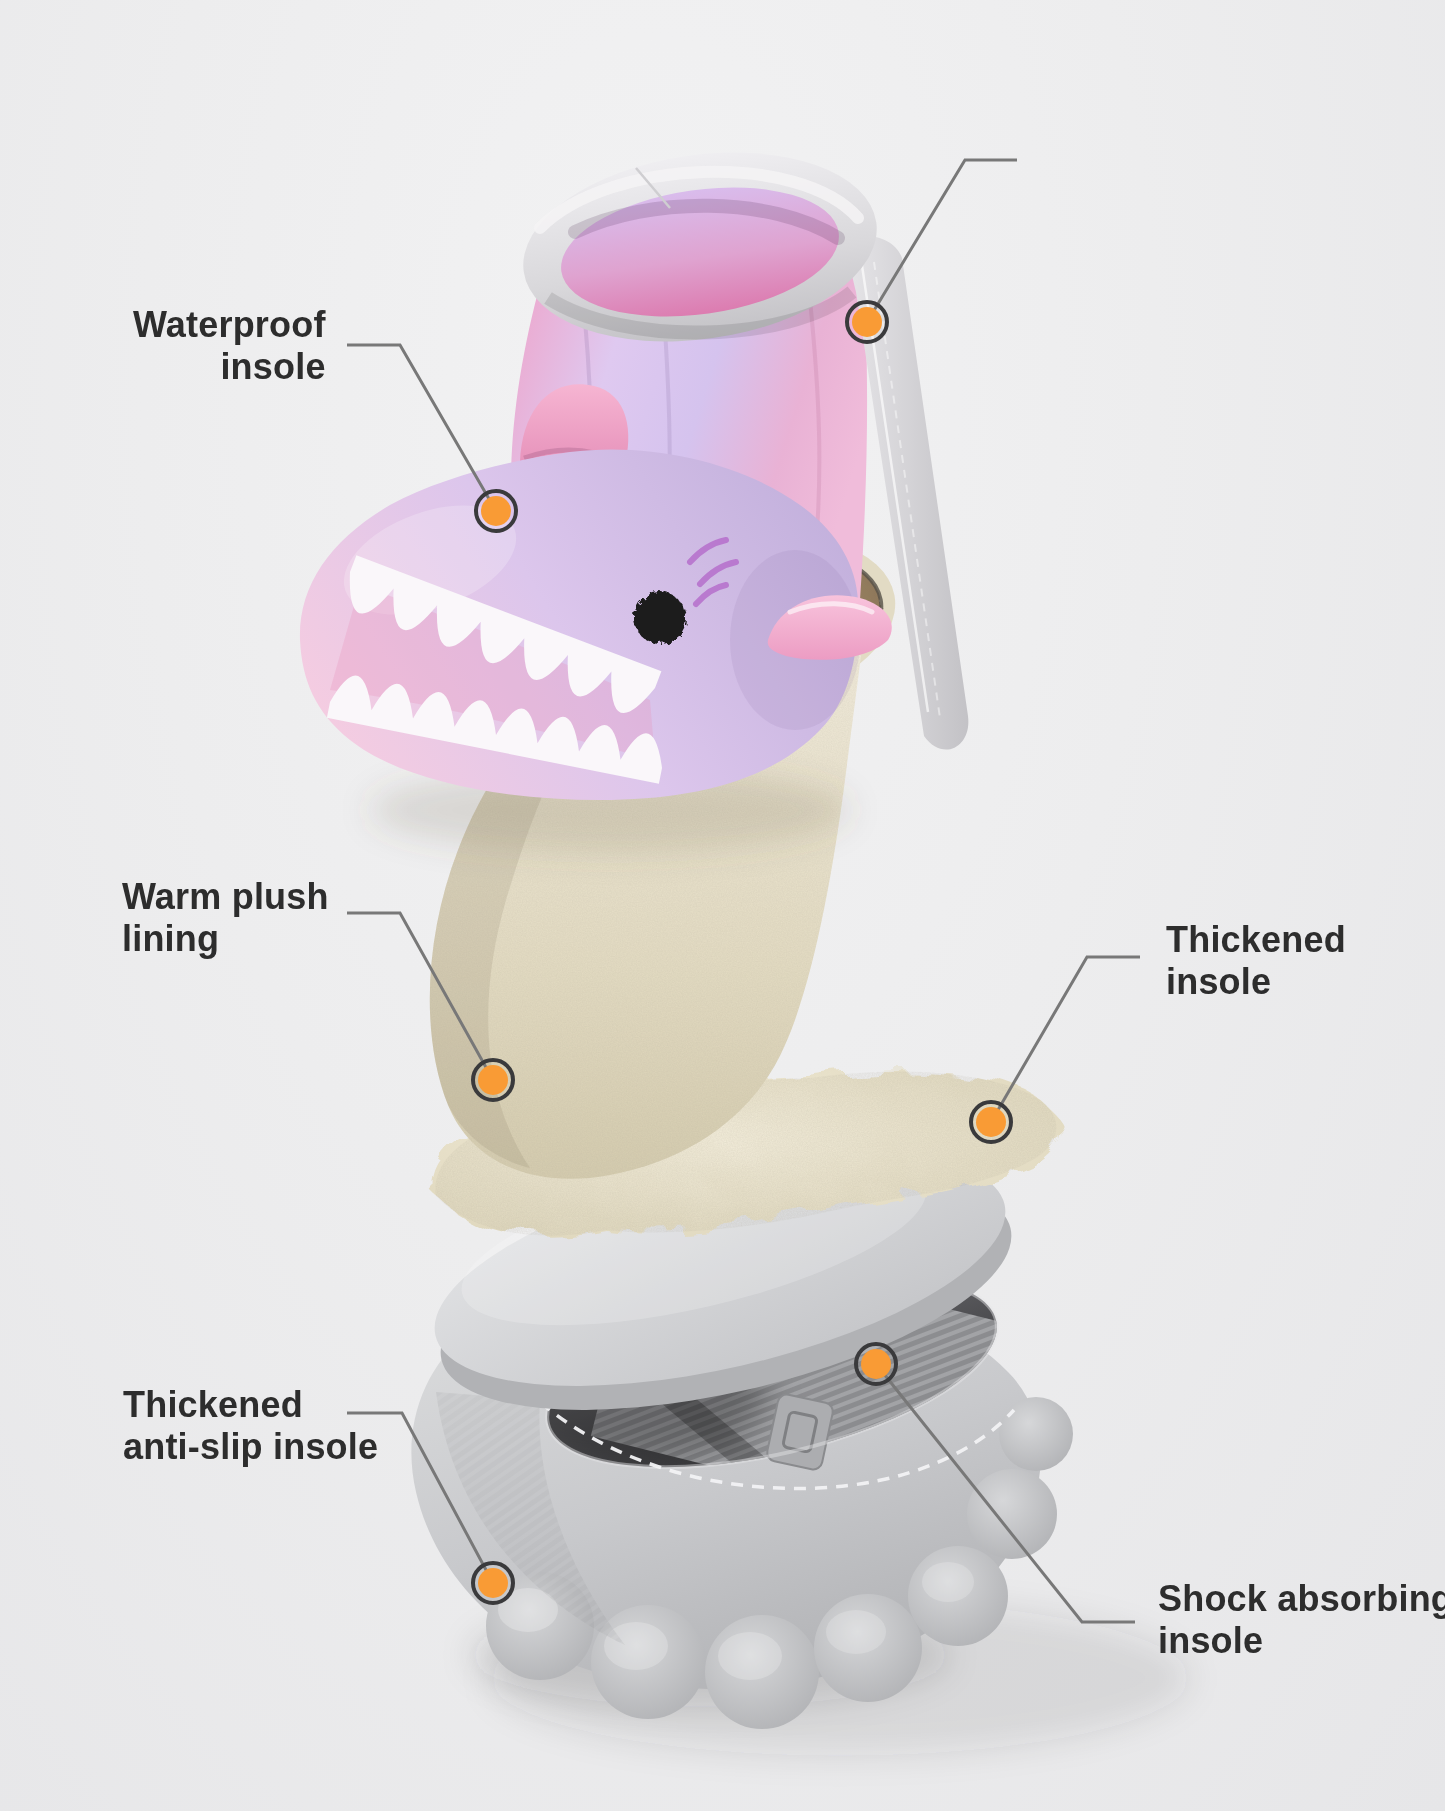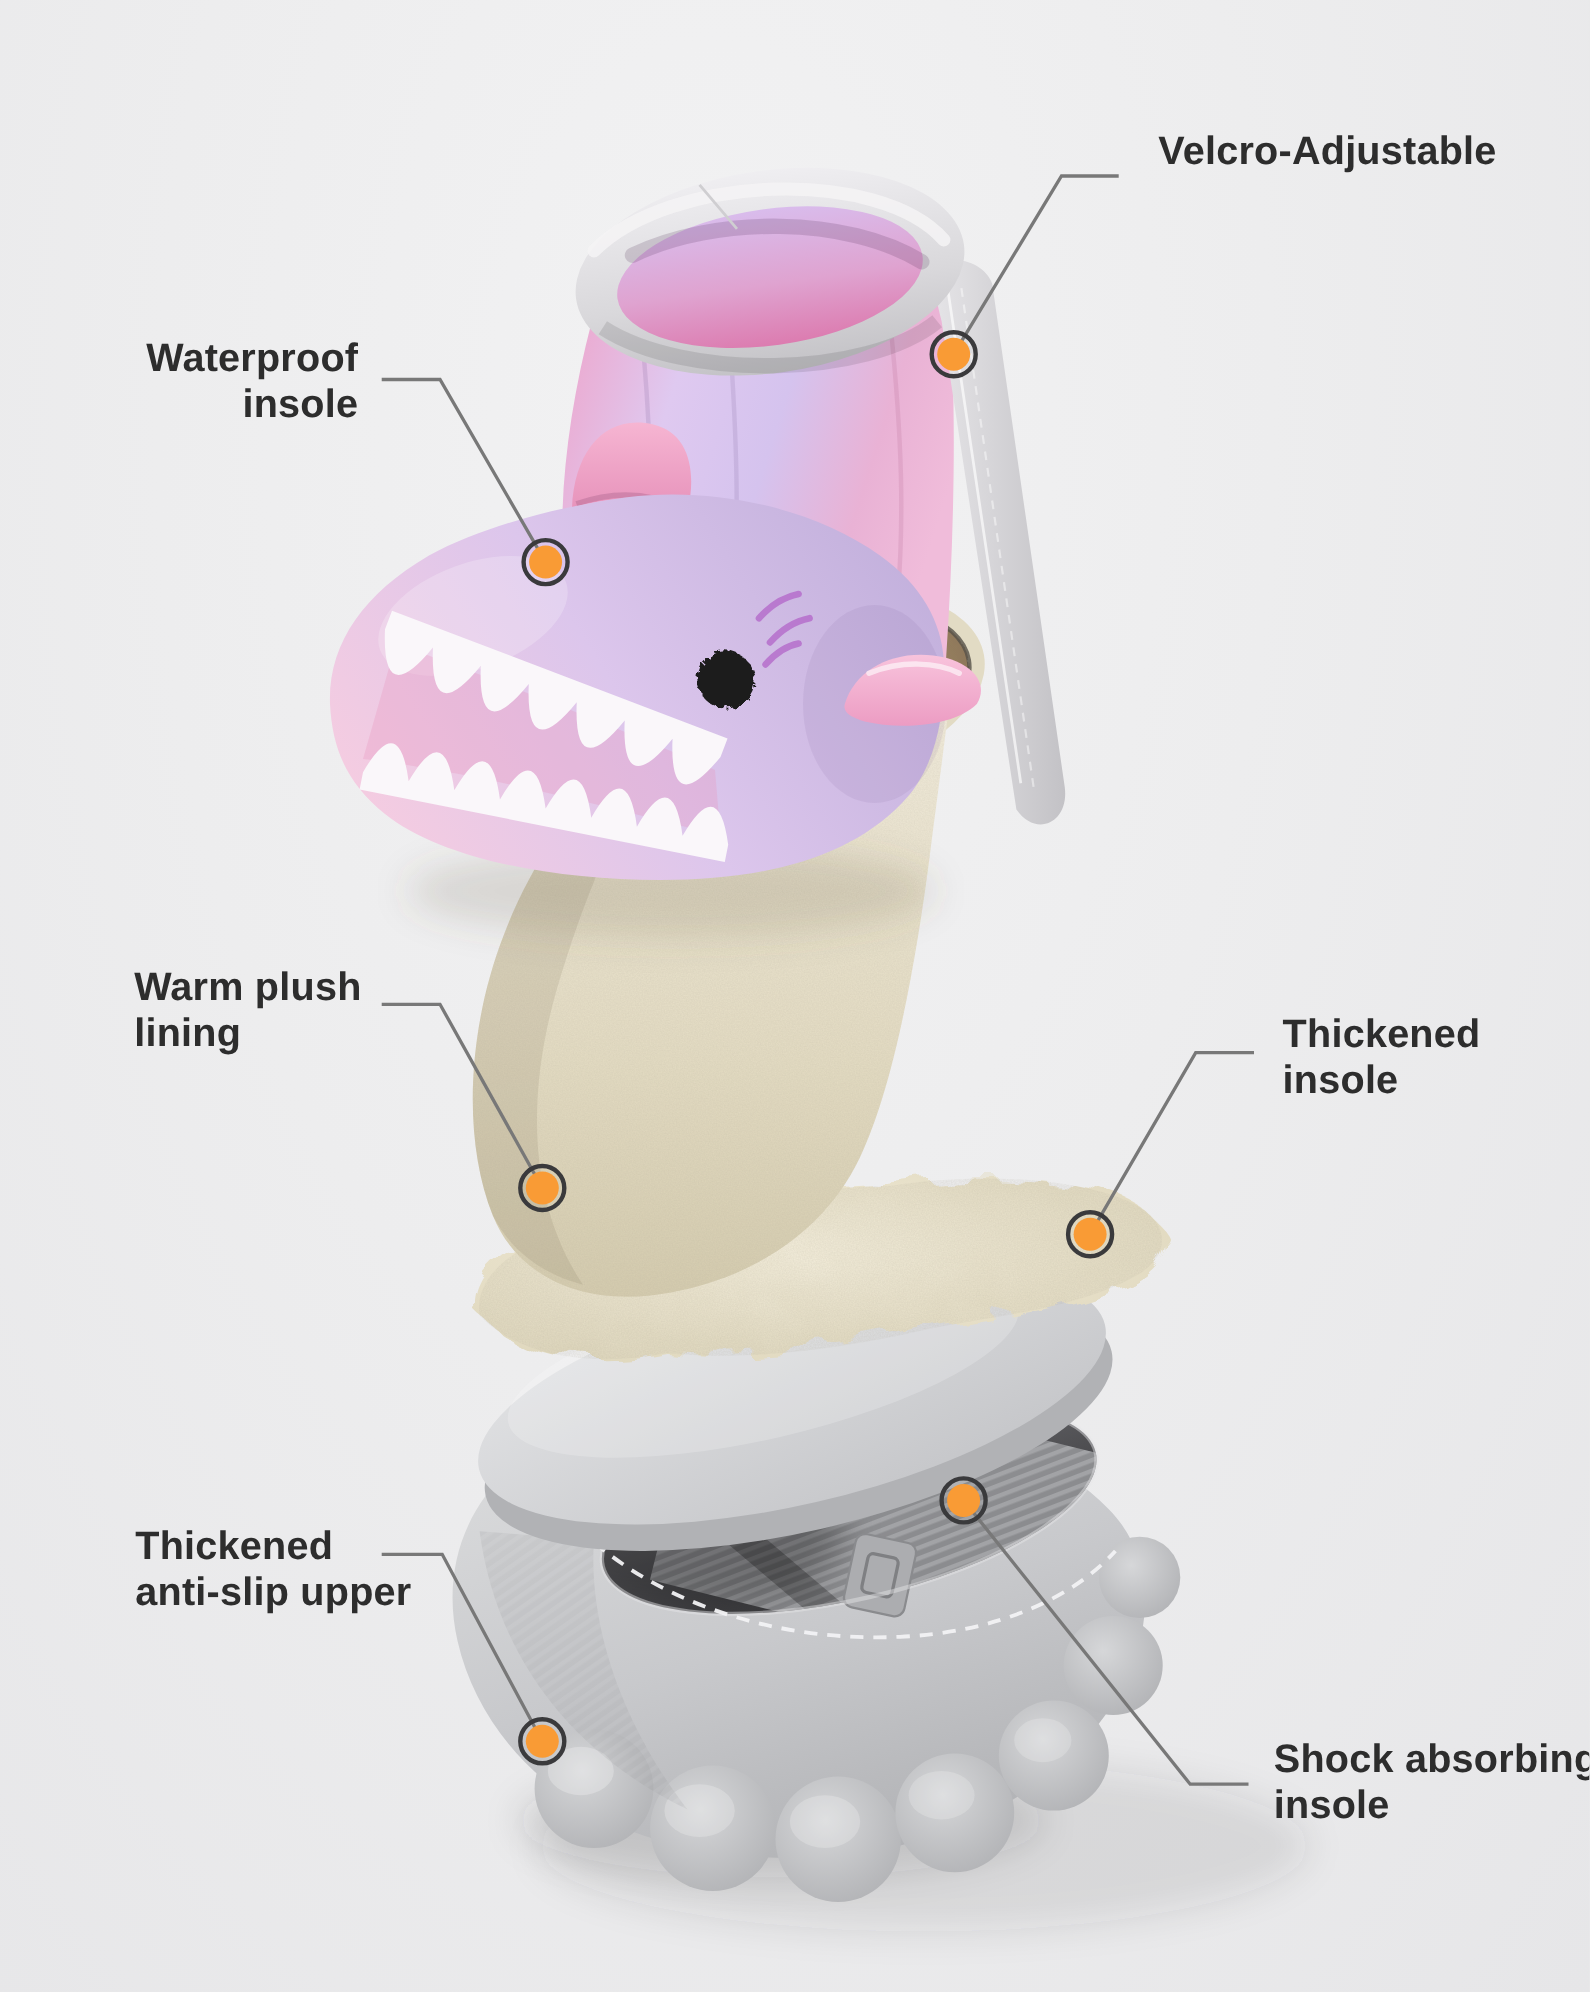--- a/index.html
+++ b/index.html
@@ -320,36 +320,35 @@
       <div class="dot"></div>
     </div>
   <div class="marker mk-shock">
       <div class="dot"></div>
     </div>
   <div class="marker mk-thickened">
       <div class="dot"></div>
     </div>
 
   <div class="callout pos-velcro">
-    <span>Velcro-Adjustable</span>
   </div>
   <div class="callout pos-waterproof">
     <span>Waterproof</span>
     <span>insole</span>
   </div>
   <div class="callout pos-warm">
     <span>Warm plush</span>
     <span>lining</span>
   </div>
   <div class="callout pos-breathable">
     <span>Thickened</span>
     <span>insole</span>
   </div>
   <div class="callout pos-thickened">
     <span>Thickened</span>
-    <span>anti-slip upper</span>
+    <span>anti-slip insole</span>
   </div>
   <div class="callout pos-shock">
     <span>Shock absorbing</span>
     <span>insole</span>
   </div>
 
 </div>
 
 </body></html>

